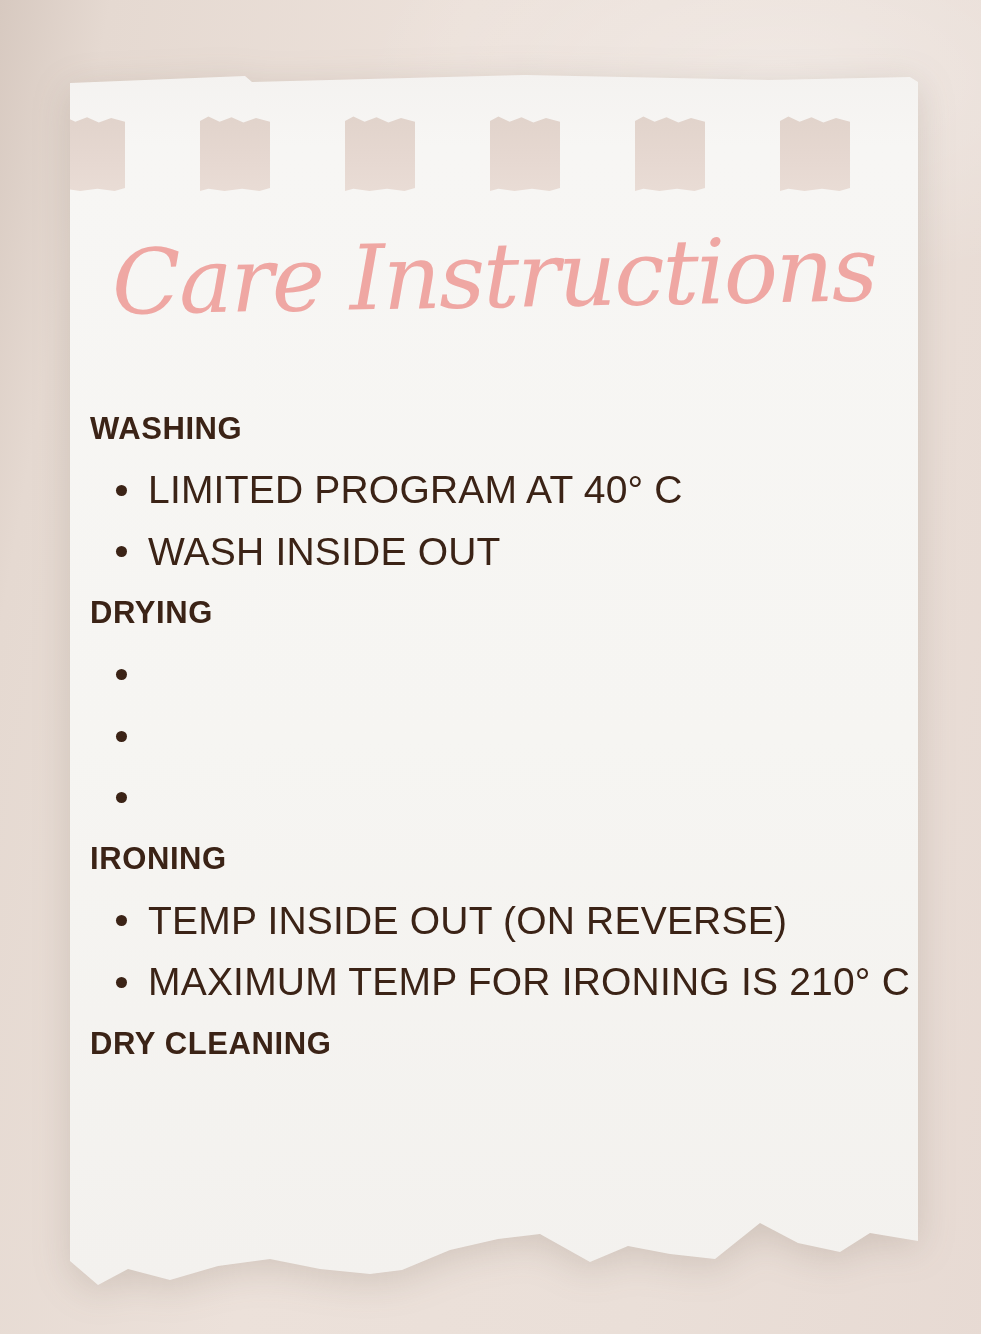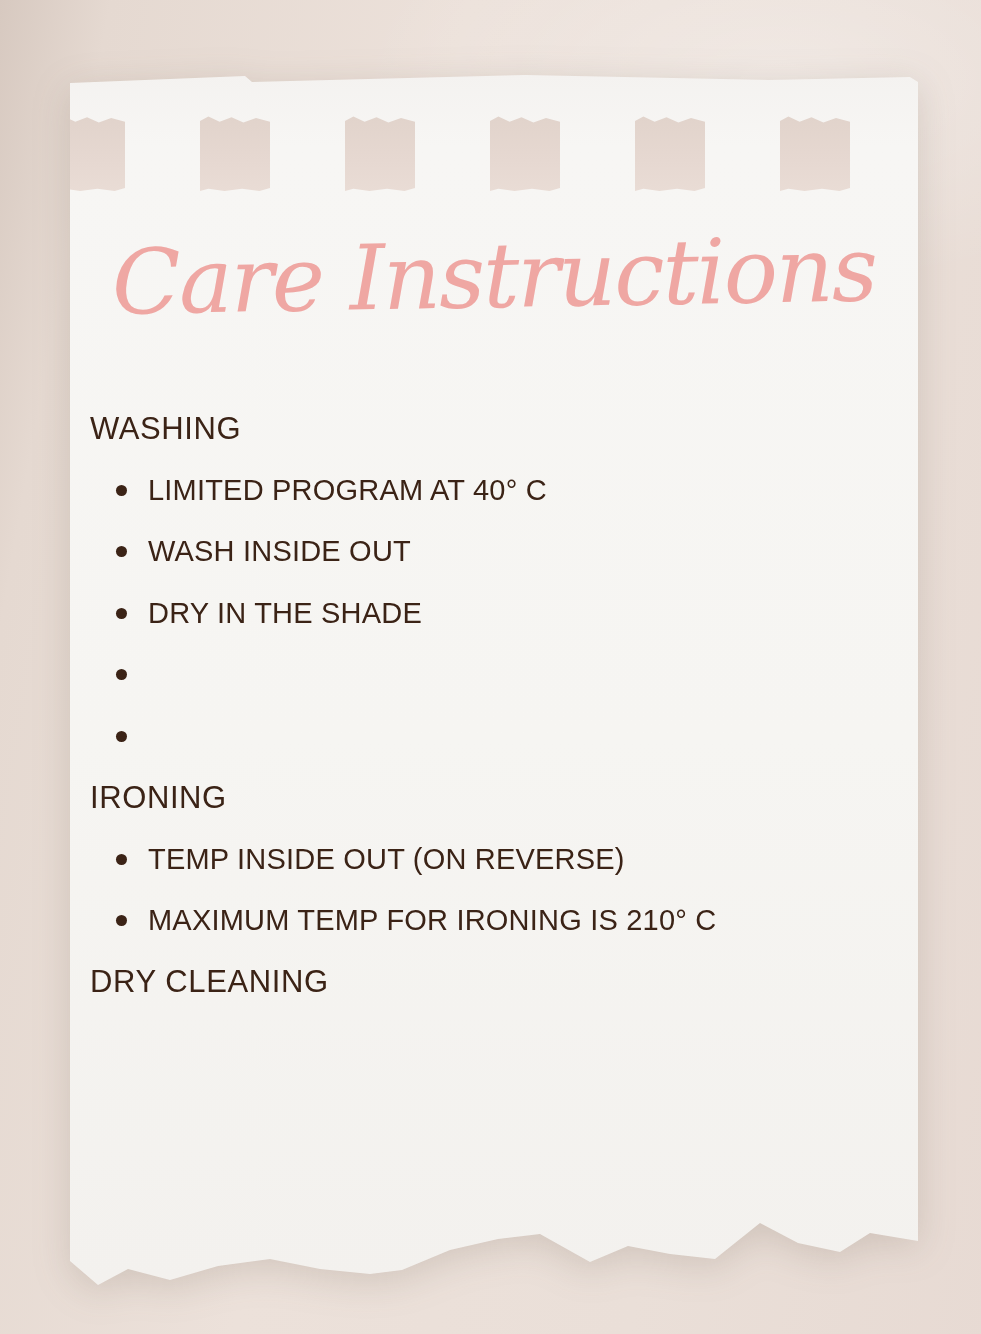--- a/index.html
+++ b/index.html
@@ -59,33 +59,33 @@
     white-space: nowrap;
   }
   .content {
     position: absolute;
     left: 20px; right: 14px; top: 325px;
     color: #3b2316;
   }
   .row { height: 61.5px; display: flex; align-items: center; }
   .heading-row span {
     font-size: 31px;
-    font-weight: 400;
+    font-weight: 700;
     letter-spacing: 0.6px;
   }
   .bullet-row { }
   .dot {
     flex: 0 0 auto;
     width: 11px; height: 11px;
     margin-left: 26px; margin-right: 21px;
     border-radius: 50%;
     background: #3b2316;
   }
   .bullet-row span.txt {
-    font-size: 29px;
+    font-size: 39px;
     letter-spacing: 0.2px;
     white-space: nowrap;
   }
 </style>
 </head>
 <body>
 
 <div class="page">
   <div class="paper-wrap">
     <div class="paper">
@@ -106,23 +106,25 @@
         </div>
         <div class="row bullet-row">
           <span class="dot"></span>
           <span class="txt">LIMITED PROGRAM AT 40° C</span>
         </div>
         <div class="row bullet-row">
           <span class="dot"></span>
           <span class="txt">WASH INSIDE OUT</span>
         </div>
 
+        <div class="row heading-row">
+          <span>DRYING</span>
+        </div>
         <div class="row bullet-row">
           <span class="dot"></span>
-          <span class="txt">DRY IN THE SHADE</span>
         </div>
         <div class="row bullet-row">
           <span class="dot"></span>
         </div>
         <div class="row bullet-row">
           <span class="dot"></span>
         </div>
 
         <div class="row heading-row">
           <span>IRONING</span>

